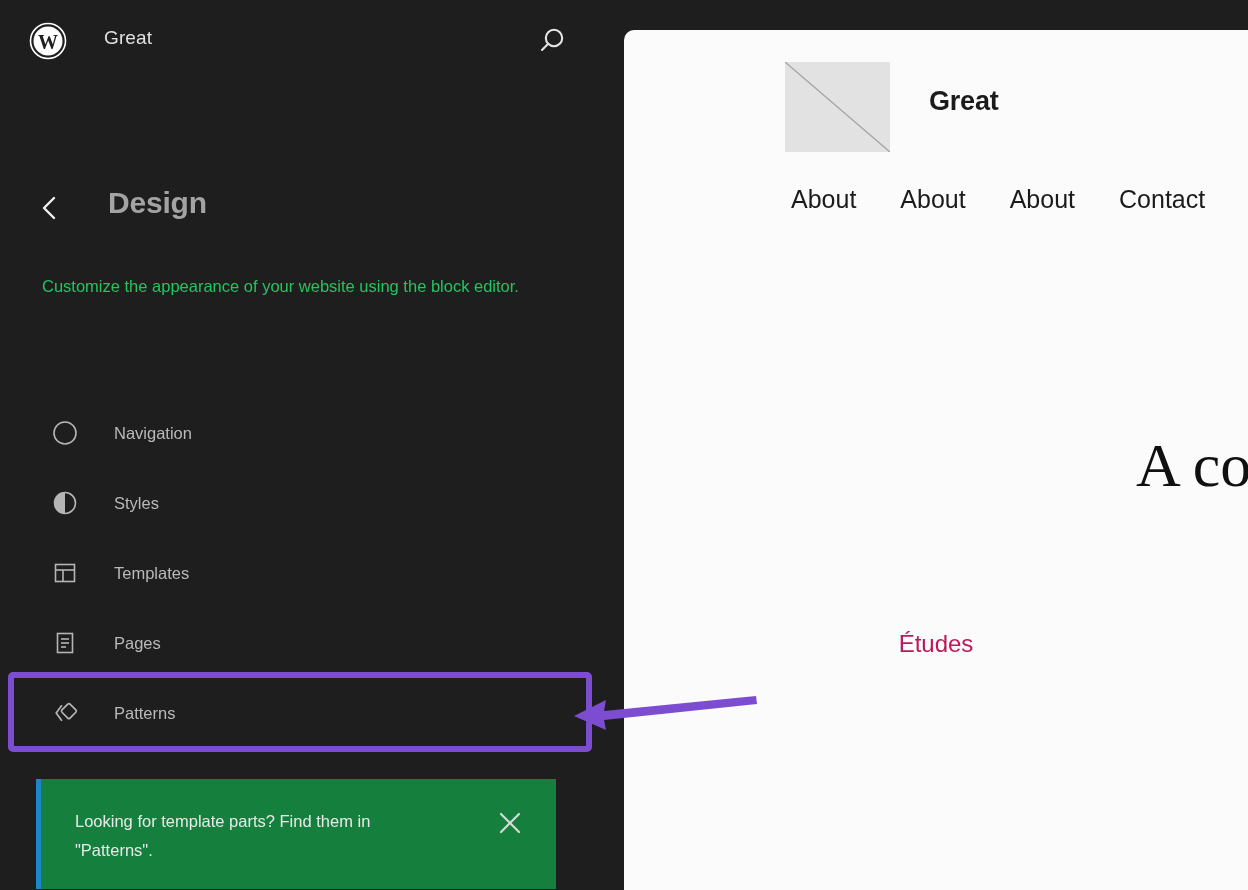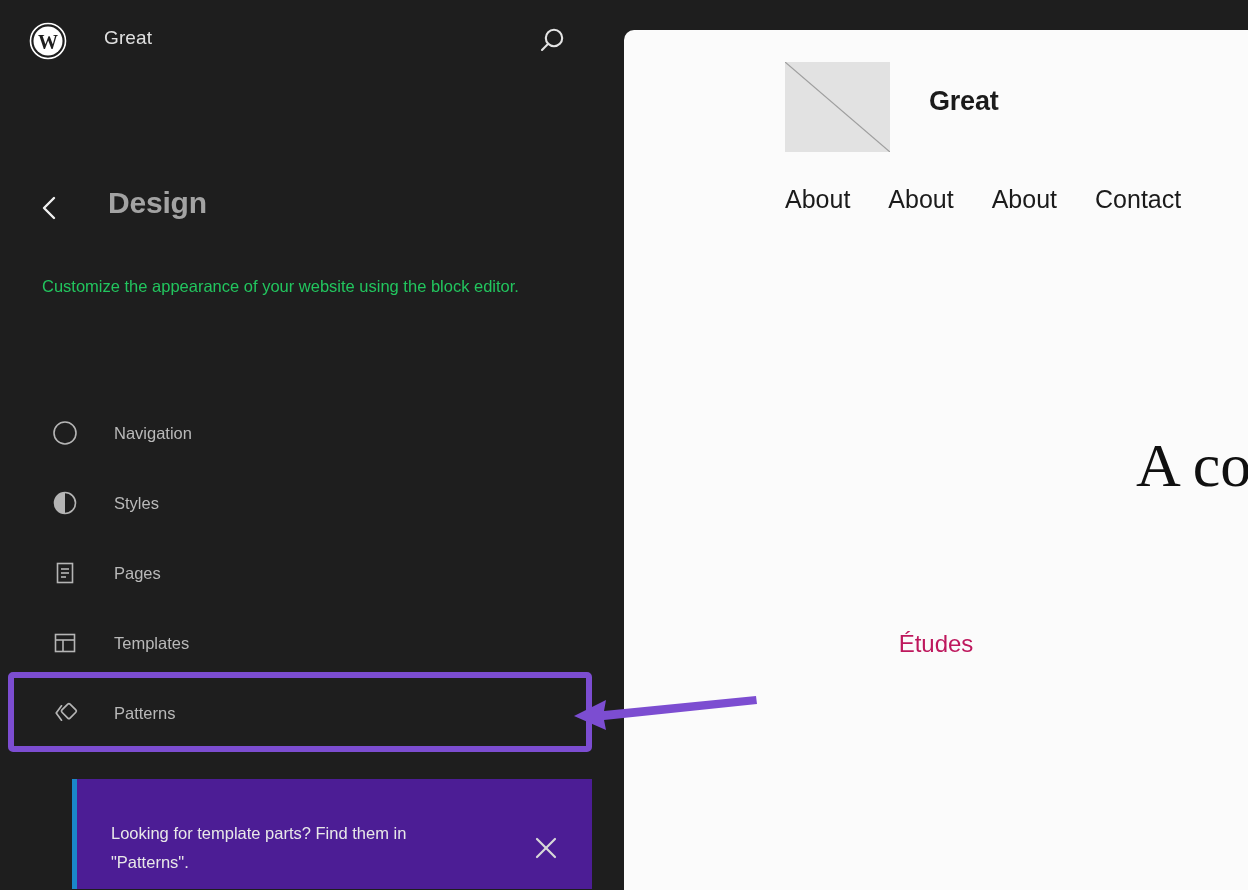--- a/index.html
+++ b/index.html
@@ -148,24 +148,23 @@
     width: 210px; height: 58px;
     pointer-events: none;
   }
 
   
   .notice {
     position: absolute;
     left: 36px; top: 779px;
     width: 520px;
     height: 110px;
-    background: #4c1d95;
+    background: #15803d;
     display: flex;
-    align-items: center;
-    margin-left: 36px;
+    align-items: flex-start;
   }
   .notice-bar {
     width: 5px;
     height: 110px;
     background: #1a87c9;
     flex: 0 0 5px;
   }
   .notice-text {
     margin-left: 34px;
     margin-top: 28px;
@@ -215,20 +214,21 @@
     position: absolute;
     left: 161px; top: 155px;
     display: flex;
     align-items: baseline;
     white-space: nowrap;
   }
   .pv-nav-link {
     font-size: 25px;
     color: #1b1b1b;
     margin-right: 38px;
+    margin-left: 6px;
   }
 
   .pv-heading {
     position: absolute;
     left: 0; top: 400px;
     width: 624px;
     text-align: right;
     font-family: "Liberation Serif", serif;
     font-size: 62px;
     color: #101010;
@@ -313,43 +313,43 @@
         <span class="menu-chev">
           <svg width="12" height="18" viewBox="0 0 12 18" fill="none" aria-hidden="true">
             <polyline points="3,3 9,9 3,15" stroke="currentColor" stroke-width="1.9" fill="none" stroke-linecap="round" stroke-linejoin="round"></polyline>
           </svg>
         </span>
       </div>
 
       <div class="menu-row">
         <span class="menu-icon">
           <svg width="26" height="26" viewBox="0 0 26 26" fill="none" aria-hidden="true">
+            <rect x="3.5" y="4.5" width="19" height="17" stroke="currentColor" stroke-width="1.6"></rect>
+            <line x1="3.5" y1="10" x2="22.5" y2="10" stroke="currentColor" stroke-width="1.6"></line>
+            <line x1="11" y1="10" x2="11" y2="21.5" stroke="currentColor" stroke-width="1.6"></line>
+          </svg>
+        </span>
+        <span class="menu-label">Templates</span>
+        <span class="menu-chev">
+          <svg width="12" height="18" viewBox="0 0 12 18" fill="none" aria-hidden="true">
+            <polyline points="3,3 9,9 3,15" stroke="currentColor" stroke-width="1.9" fill="none" stroke-linecap="round" stroke-linejoin="round"></polyline>
+          </svg>
+        </span>
+      </div>
+
+      <div class="menu-row">
+        <span class="menu-icon">
+          <svg width="26" height="26" viewBox="0 0 26 26" fill="none" aria-hidden="true">
             <rect x="5.5" y="3.5" width="15" height="19" stroke="currentColor" stroke-width="1.6"></rect>
             <line x1="9" y1="9" x2="17" y2="9" stroke="currentColor" stroke-width="1.6"></line>
             <line x1="9" y1="13" x2="17" y2="13" stroke="currentColor" stroke-width="1.6"></line>
             <line x1="9" y1="17" x2="14" y2="17" stroke="currentColor" stroke-width="1.6"></line>
           </svg>
         </span>
         <span class="menu-label">Pages</span>
-        <span class="menu-chev">
-          <svg width="12" height="18" viewBox="0 0 12 18" fill="none" aria-hidden="true">
-            <polyline points="3,3 9,9 3,15" stroke="currentColor" stroke-width="1.9" fill="none" stroke-linecap="round" stroke-linejoin="round"></polyline>
-          </svg>
-        </span>
-      </div>
-
-      <div class="menu-row">
-        <span class="menu-icon">
-          <svg width="26" height="26" viewBox="0 0 26 26" fill="none" aria-hidden="true">
-            <rect x="3.5" y="4.5" width="19" height="17" stroke="currentColor" stroke-width="1.6"></rect>
-            <line x1="3.5" y1="10" x2="22.5" y2="10" stroke="currentColor" stroke-width="1.6"></line>
-            <line x1="11" y1="10" x2="11" y2="21.5" stroke="currentColor" stroke-width="1.6"></line>
-          </svg>
-        </span>
-        <span class="menu-label">Templates</span>
         <span class="menu-chev">
           <svg width="12" height="18" viewBox="0 0 12 18" fill="none" aria-hidden="true">
             <polyline points="3,3 9,9 3,15" stroke="currentColor" stroke-width="1.9" fill="none" stroke-linecap="round" stroke-linejoin="round"></polyline>
           </svg>
         </span>
       </div>
 
       <div class="menu-row">
         <span class="menu-icon">
           <svg width="28" height="28" viewBox="0 0 28 28" fill="none" aria-hidden="true">

